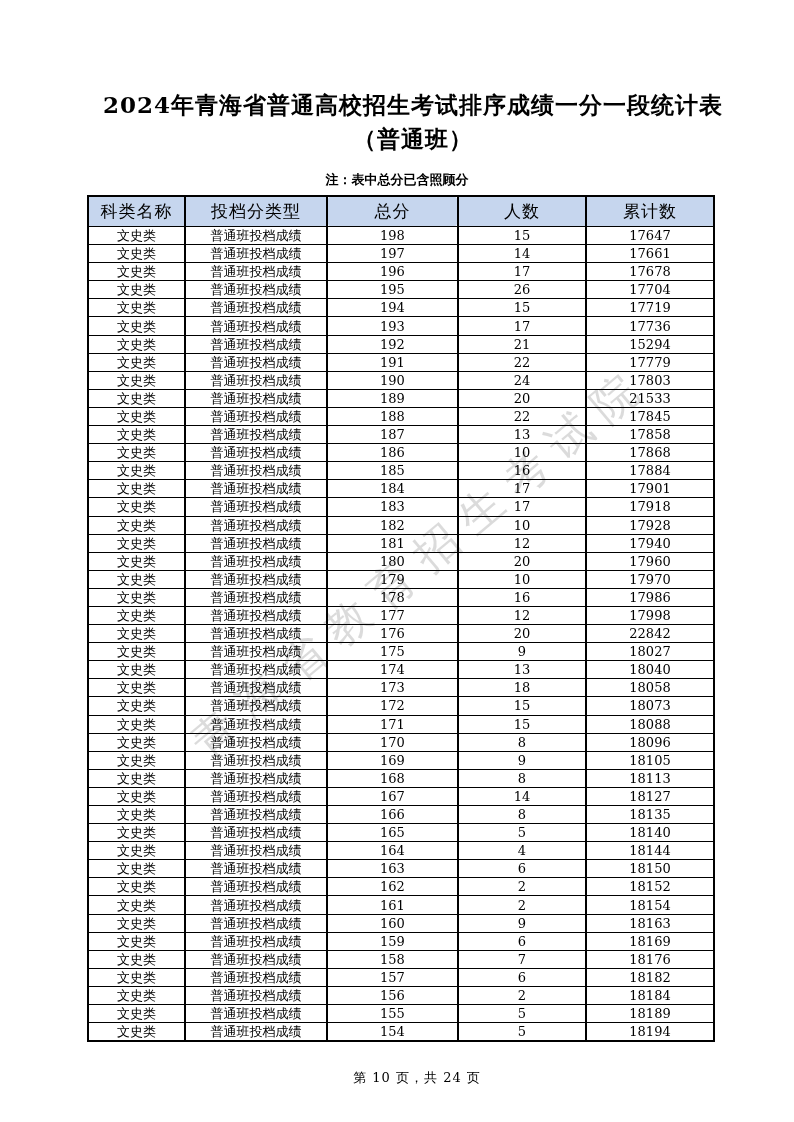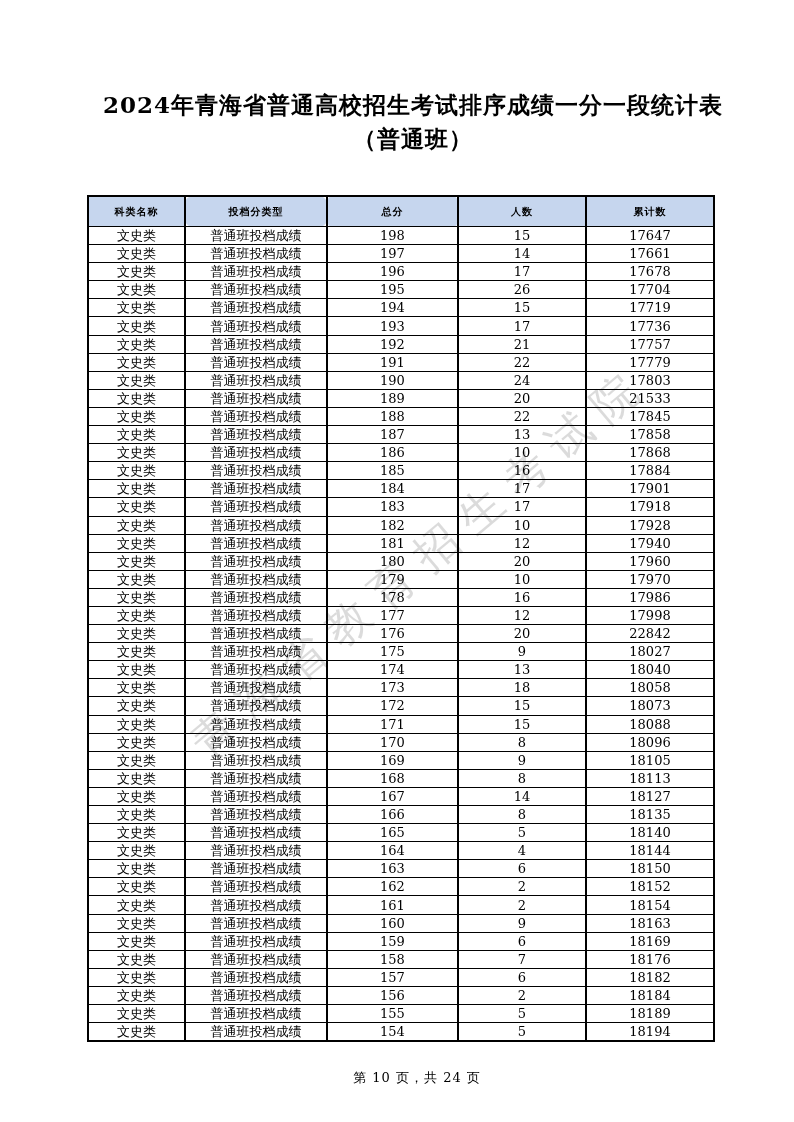--- a/index.html
+++ b/index.html
@@ -66,32 +66,32 @@
     border-bottom:1.4px solid var(--border);
     border-left:2px solid var(--border);
     border-right:2px solid var(--border);
     padding:0;
     overflow:hidden;
     white-space:nowrap;
   }
   .score-table th{
     background:var(--header-bg);
     height:29px;
-    font-size:10px;
-    font-weight:700;
+    font-size:17px;
+    font-weight:400;
     letter-spacing:1px;
   }
   .score-table td{
     height:17.1px;
     font-size:13px;
     line-height:17px;
     font-weight:400;
   }
   .score-table th:nth-child(1),.score-table td:nth-child(1){width:95px;}
-  .score-table th:nth-child(2),.score-table td:nth-child(2){width:140px;border-radius:8px;}
+  .score-table th:nth-child(2),.score-table td:nth-child(2){width:140px;}
   .score-table th:nth-child(3),.score-table td:nth-child(3){width:129px;border-radius:6px;}
   .score-table th:nth-child(4),.score-table td:nth-child(4){width:126px;}
   .score-table th:nth-child(5),.score-table td:nth-child(5){width:126px;}
   .footer{
     position:absolute;
     top:1069px;left:0;width:100%;
     text-align:center;
     font-size:13px;
     letter-spacing:1px;
     z-index:2;
@@ -103,20 +103,21 @@
 
 <div class="page">
 
   <div class="watermark">青海省教育招生考试院</div>
 
   <h1 class="title">
     <span>2024年青海省普通高校招生考试排序成绩一分一段统计表</span><br>
     <span>（普通班）</span>
   </h1>
 
+  <div class="note">注：表中总分已含照顾分</div>
 
   <table class="score-table">
     <thead>
       <tr>
           <th>科类名称</th>
           <th>投档分类型</th>
           <th>总分</th>
           <th>人数</th>
           <th>累计数</th>
         </tr>
@@ -162,21 +163,21 @@
           <td>普通班投档成绩</td>
           <td>193</td>
           <td>17</td>
           <td>17736</td>
         </tr>
         <tr>
           <td>文史类</td>
           <td>普通班投档成绩</td>
           <td>192</td>
           <td>21</td>
-          <td>17757</td>
+          <td>15294</td>
         </tr>
         <tr>
           <td>文史类</td>
           <td>普通班投档成绩</td>
           <td>191</td>
           <td>22</td>
           <td>17779</td>
         </tr>
         <tr>
           <td>文史类</td>

